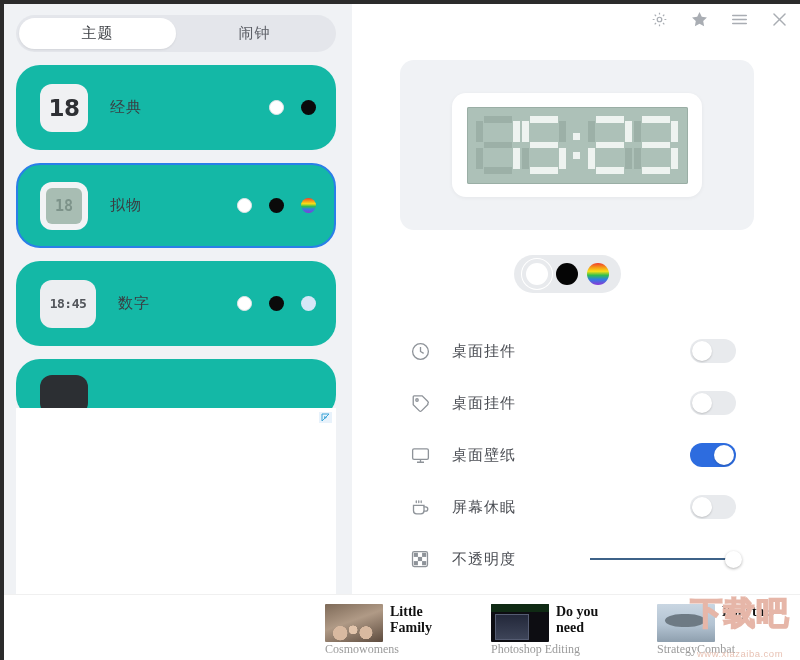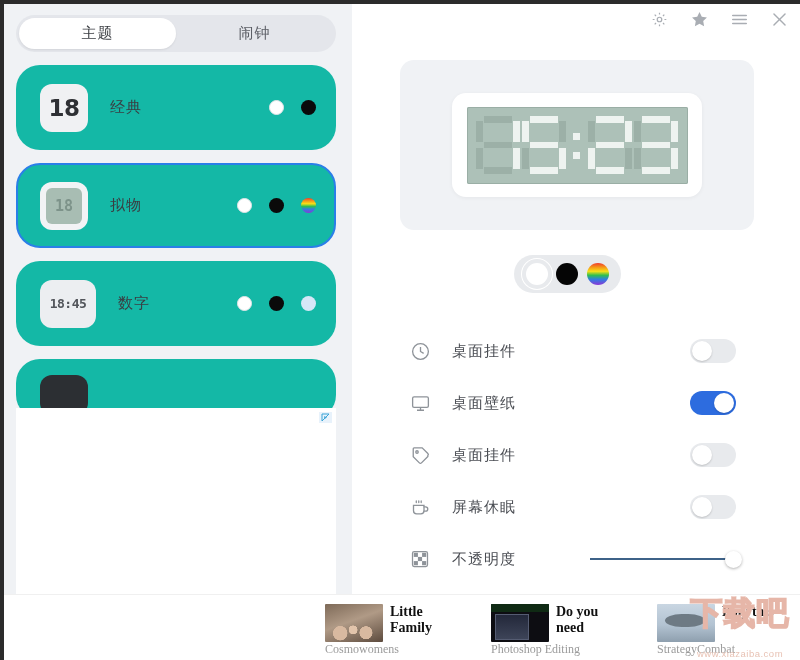--- a/index.html
+++ b/index.html
@@ -378,39 +378,39 @@
           </div>
           <div class="slabel">桌面挂件</div>
           <div class="toggle">
               <div class="knob"></div>
             </div>
         </div>
 
         <div class="srow">
           <div class="sicon">
             <svg width="21" height="21" viewBox="0 0 24 24" fill="none" stroke="#8e9399" stroke-width="1.5">
+              <path d="M20.4 13.1l-7.3 7.3a1.7 1.7 0 01-2.4 0l-7-7V4.2a1 1 0 011-1h9.2l6.5 6.5a1.7 1.7 0 010 2.4z"></path>
+              <circle cx="8" cy="8" r="1.4"></circle>
+            </svg>
+          </div>
+          <div class="slabel">桌面挂件</div>
+          <div class="toggle">
+              <div class="knob"></div>
+            </div>
+        </div>
+
+        <div class="srow">
+          <div class="sicon">
+            <svg width="21" height="21" viewBox="0 0 24 24" fill="none" stroke="#8e9399" stroke-width="1.5">
               <rect x="3" y="4.5" width="18" height="12" rx="1.6"></rect>
                 <path d="M12 16.5v3.2M8 19.7h8"></path>
             </svg>
           </div>
           <div class="slabel">桌面壁纸</div>
           <div class="toggle on">
-              <div class="knob"></div>
-            </div>
-        </div>
-
-        <div class="srow">
-          <div class="sicon">
-            <svg width="21" height="21" viewBox="0 0 24 24" fill="none" stroke="#8e9399" stroke-width="1.5">
-              <path d="M20.4 13.1l-7.3 7.3a1.7 1.7 0 01-2.4 0l-7-7V4.2a1 1 0 011-1h9.2l6.5 6.5a1.7 1.7 0 010 2.4z"></path>
-              <circle cx="8" cy="8" r="1.4"></circle>
-            </svg>
-          </div>
-          <div class="slabel">桌面挂件</div>
-          <div class="toggle">
               <div class="knob"></div>
             </div>
         </div>
 
         <div class="srow">
           <div class="sicon">
             <svg width="21" height="21" viewBox="0 0 24 24" fill="none" stroke="#8e9399" stroke-width="1.5" stroke-linecap="round">
               <path d="M4 9.5h12v6.2a3.6 3.6 0 01-3.6 3.6H7.6A3.6 3.6 0 014 15.7z"></path>
               <path d="M16 11.2h1.8a2.5 2.5 0 010 5H16"></path>
               <path d="M7.2 6.4V4.6M10 6.4V4.6M12.8 6.4V4.6"></path>

